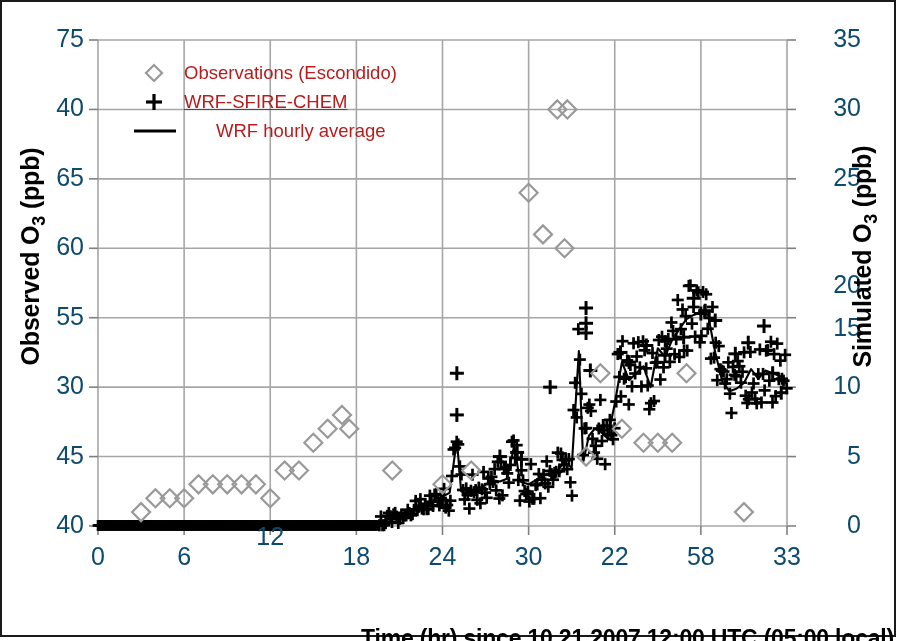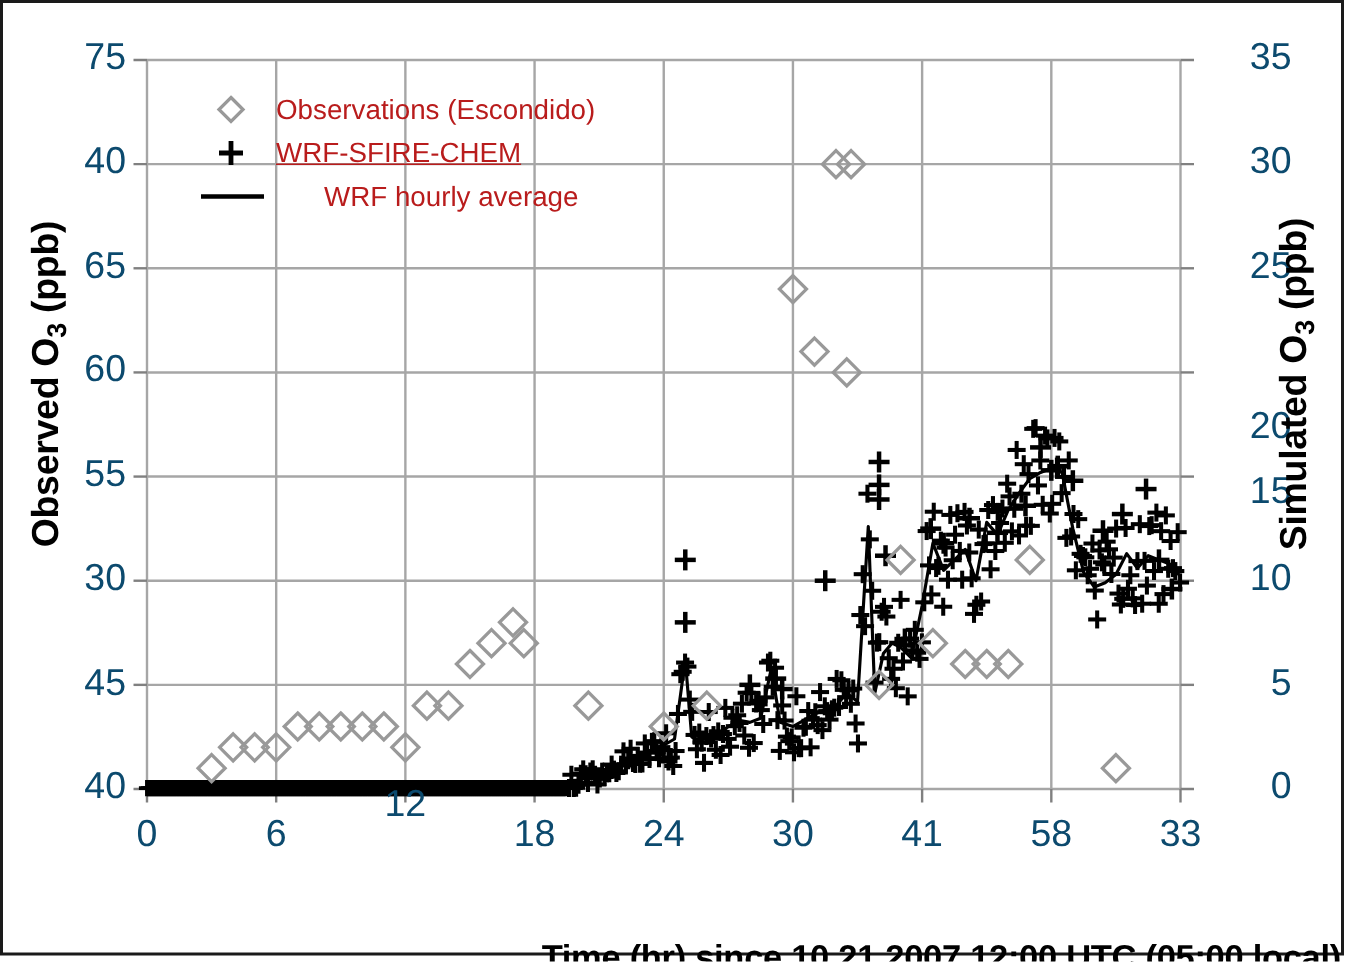--- a/index.html
+++ b/index.html
@@ -2184,21 +2184,21 @@
       <div class="tick-label right" style="left: 801px; top: 91.4286px; width: 58px;">30</div>
       <div class="tick-label right" style="left: 801px; top: 22px; width: 58px;">35</div>
     </div>
   <div id="tick-labels-x">
       <div class="tick-label xtick" style="left: 62px; top: 540px; width: 68px;">0</div>
       <div class="tick-label xtick" style="left: 148.125px; top: 540px; width: 68px;">6</div>
       <div class="tick-label xtick" style="left: 234.25px; top: 520px; width: 68px;">12</div>
       <div class="tick-label xtick" style="left: 320.375px; top: 540px; width: 68px;">18</div>
       <div class="tick-label xtick" style="left: 406.5px; top: 540px; width: 68px;">24</div>
       <div class="tick-label xtick" style="left: 492.625px; top: 540px; width: 68px;">30</div>
-      <div class="tick-label xtick" style="left: 578.75px; top: 540px; width: 68px;">41</div>
+      <div class="tick-label xtick" style="left: 578.75px; top: 540px; width: 68px;">22</div>
       <div class="tick-label xtick" style="left: 664.875px; top: 540px; width: 68px;">58</div>
       <div class="tick-label xtick" style="left: 751px; top: 540px; width: 68px;">33</div>
     </div>
   <div id="legend-labels">
       <div class="legend-text" style="left: 182px; top: 60px;">Observations (Escondido)</div>
       <div class="legend-text" style="left: 182px; top: 89px; text-decoration: underline;">WRF-SFIRE-CHEM</div>
       <div class="legend-text" style="left: 182px; top: 118px; margin-left: 32px;">WRF hourly average</div>
     </div>
 
   <div class="axis-title" id="y-left-title"><span>Observed O</span><span class="sub">3</span><span> (ppb)</span></div>

